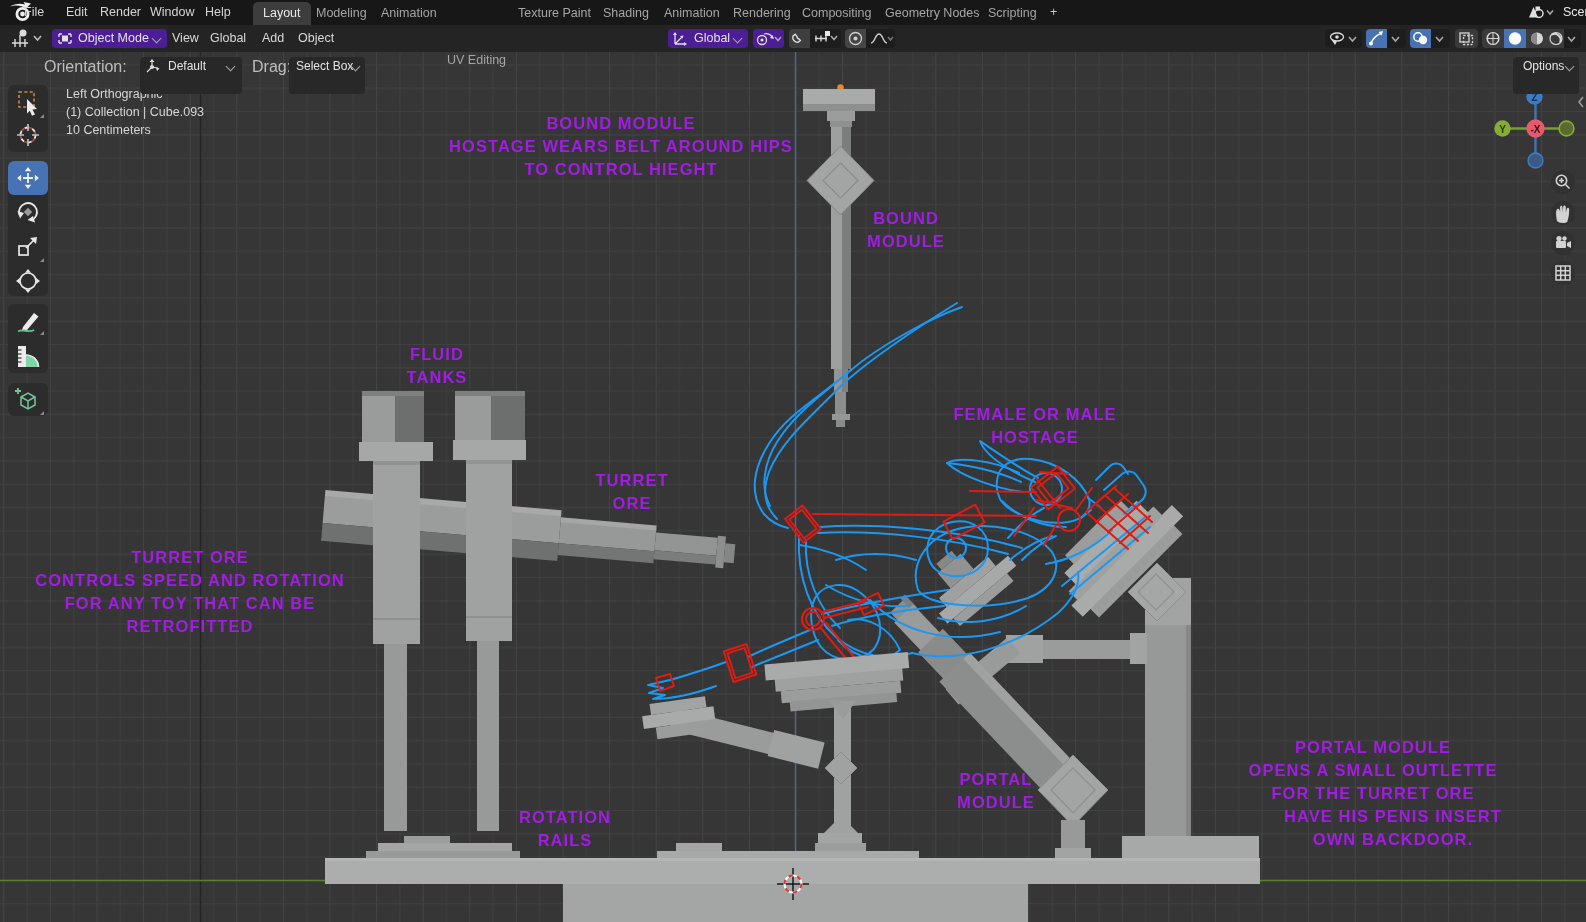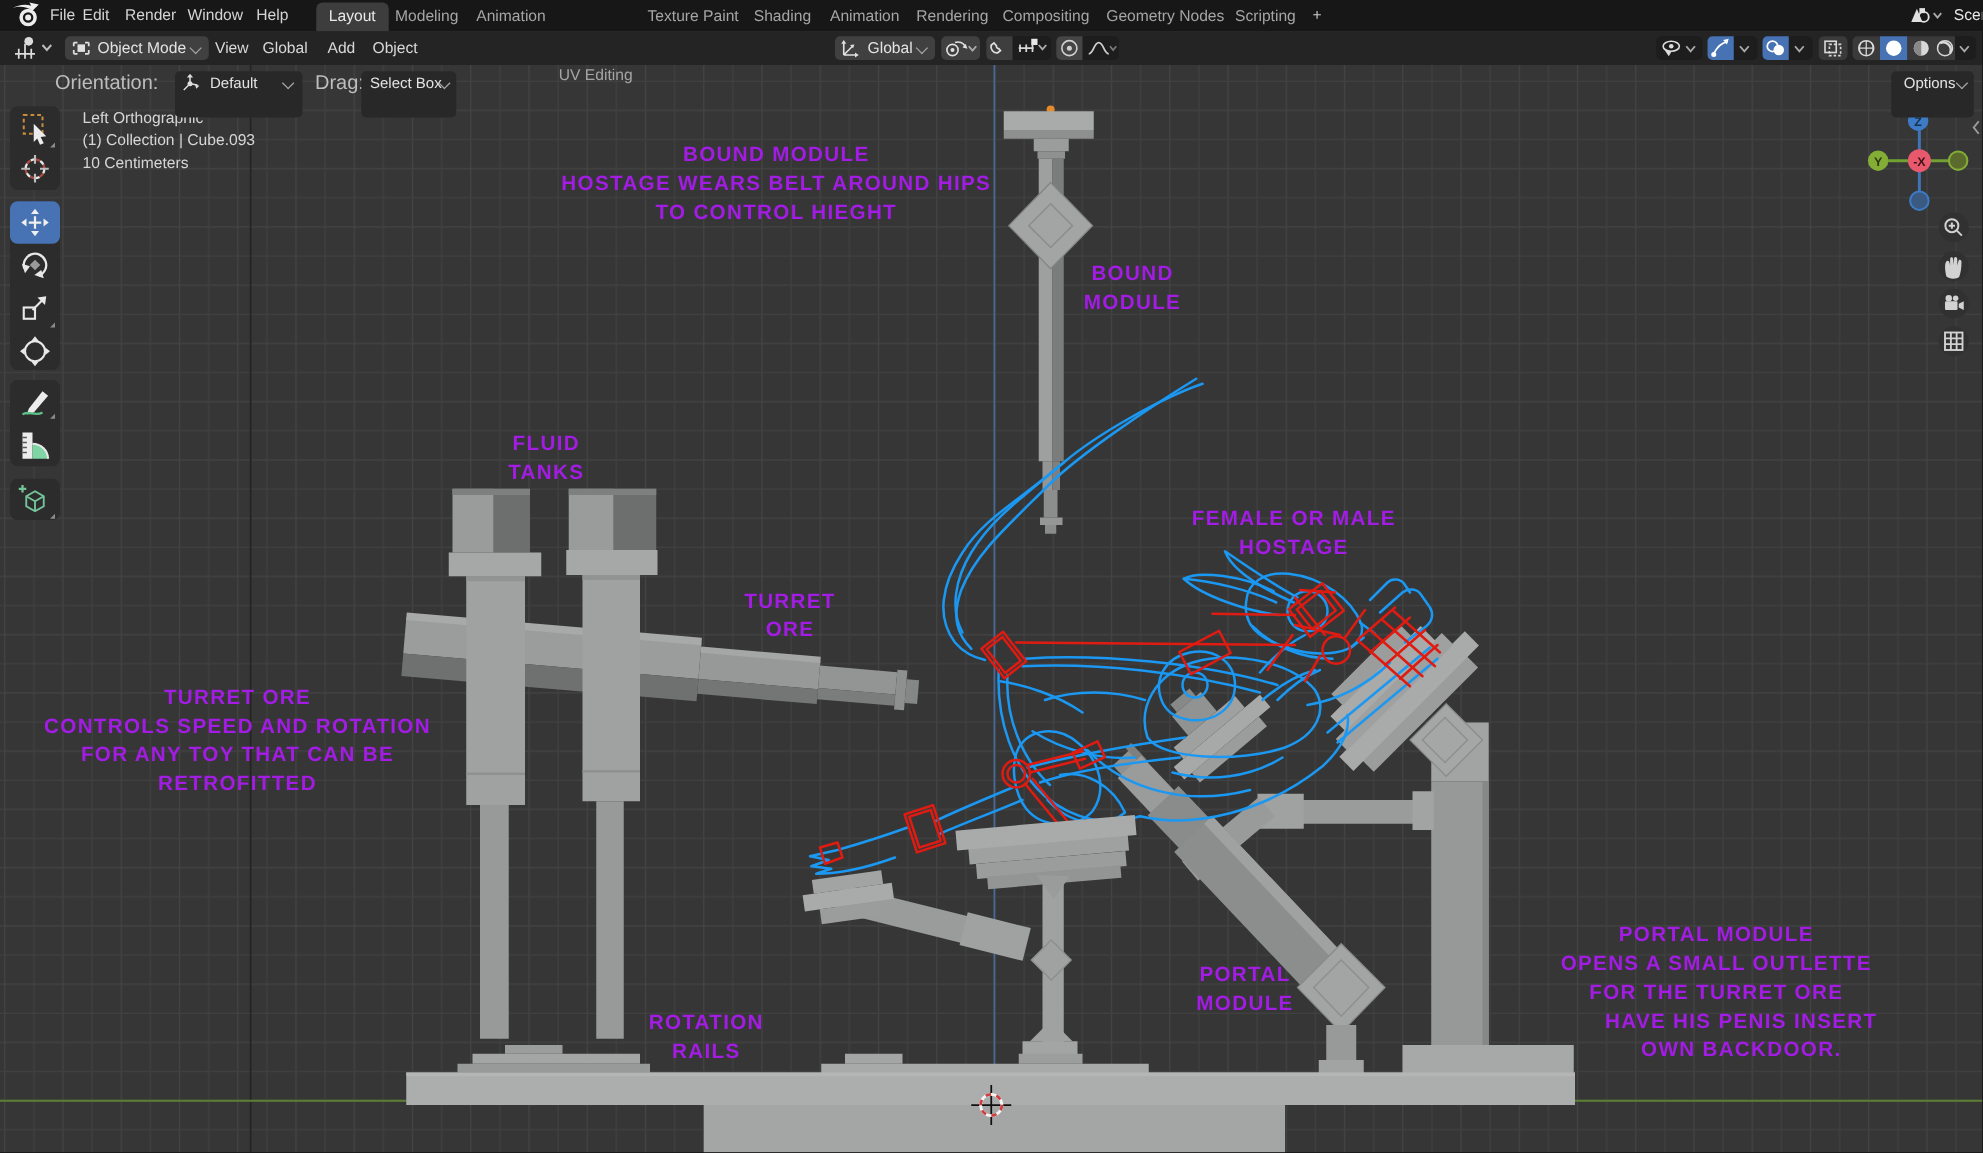--- a/index.html
+++ b/index.html
@@ -6,21 +6,21 @@
   #stage{position:relative;width:1586px;height:922px;overflow:hidden;
          font-family:"Liberation Sans", sans-serif;background:#363636;}
   
   #topbar{position:absolute;left:0;top:0;width:1586px;height:25px;background:#171717;}
   .tmenu{position:absolute;top:0;height:25px;line-height:25px;color:#d4d4d4;font-size:12.5px;}
   .wtab{position:absolute;top:2px;height:23px;line-height:23px;color:#a5a5a5;font-size:12.5px;
         padding:0 10px;border-radius:5px 5px 0 0;}
   .wtab.active{background:#3d3d3d;color:#e8e8e8;}
   
   #hdr{position:absolute;left:0;top:25px;width:1586px;height:27px;background:#242424;}
-  .hbtn{position:absolute;top:4px;height:19px;background:#404040;border-radius:4px;
+  .hbtn{position:absolute;top:4px;height:19px;background:#4c1d95;border-radius:4px;
         color:#e3e3e3;font-size:12.5px;line-height:19px;}
   .hmenu{position:absolute;top:4px;height:19px;line-height:19px;color:#d8d8d8;font-size:12.5px;}
   .caret{display:inline-block;width:6px;height:6px;border-right:1.6px solid #a6a6a6;
          border-bottom:1.6px solid #a6a6a6;transform:rotate(45deg);vertical-align:middle;}
   
   .trlabel{position:absolute;color:#bdbdbd;font-size:16px;height:19px;line-height:19px;z-index:6;}
   .trbtn{position:absolute;top:57px;height:37px;background:#282828;border-radius:4px;
          color:#e3e3e3;font-size:12px;line-height:19px;z-index:6;}
   #topbar,#hdr{z-index:5;}
   svg{position:absolute;left:0;top:0;}
@@ -32,21 +32,21 @@
 <div id="stage">
 
   <div id="topbar">
     <svg width="34" height="25" style="left:4px;top:0;">
       <g transform="translate(17,13)">
         <circle cx="1.5" cy="1" r="5.6" fill="none" stroke="#ededed" stroke-width="2.8"></circle>
         <circle cx="1.5" cy="1" r="2.4" fill="#ededed"></circle>
         <path d="M-11,-6.5 C-7,-9 -1,-10 4,-8.5 L2.5,-11 L10,-9.5 L5,-4.5 C1,-7.5 -6,-8.5 -11,-6.5 Z" fill="#ededed"></path>
       </g>
     </svg>
-    <div class="tmenu" style="left:40px;">File</div>
+    <div class="tmenu" style="left:24px;">File</div>
     <div class="tmenu" style="left:66px;">Edit</div>
     <div class="tmenu" style="left:100px;">Render</div>
     <div class="tmenu" style="left:150px;">Window</div>
     <div class="tmenu" style="left:205px;">Help</div>
     <div class="wtab active" style="left:253px;">Layout</div>
     <div class="wtab" style="left:306px;">Modeling</div>
     <div class="wtab" style="left:371px;">Animation</div>
     <div class="wtab" style="left:437px;margin-top:47px;">UV Editing</div>
     <div class="wtab" style="left:508px;">Texture Paint</div>
     <div class="wtab" style="left:593px;">Shading</div>

